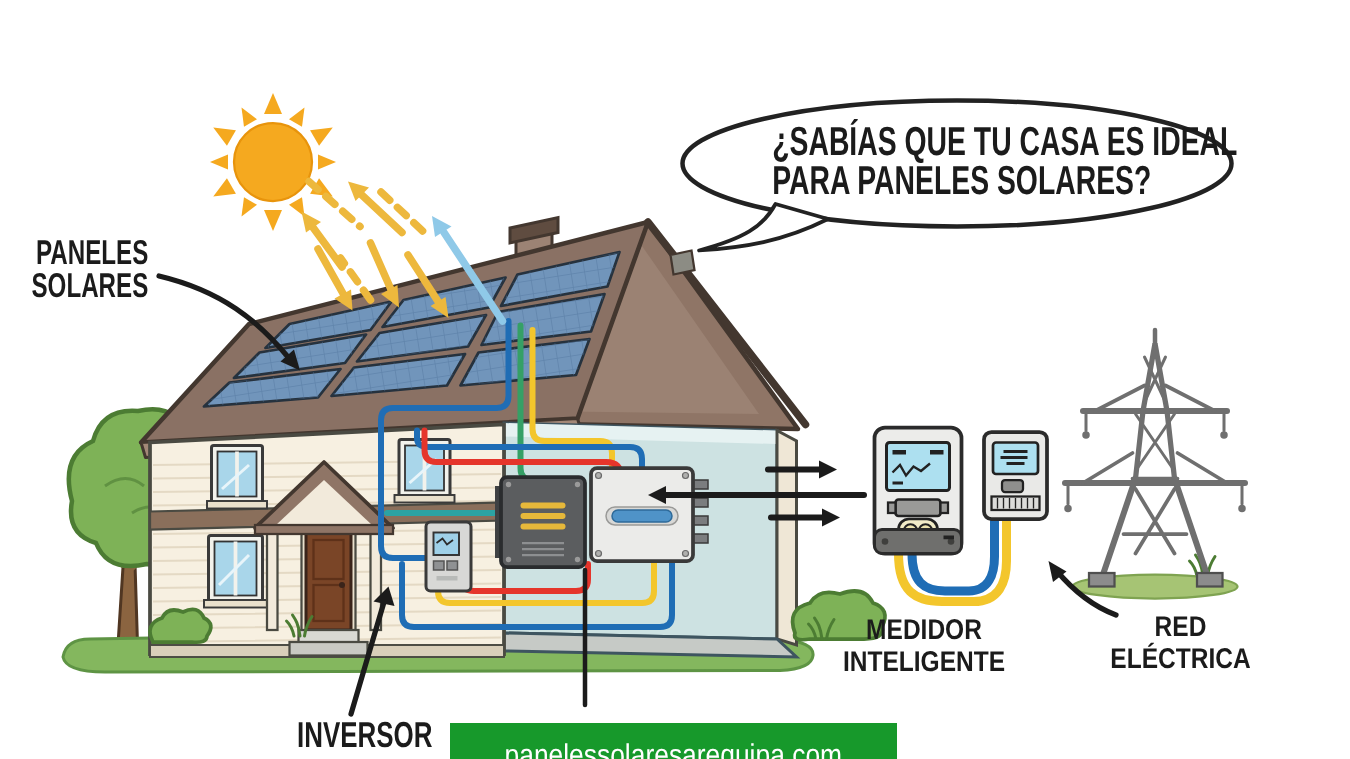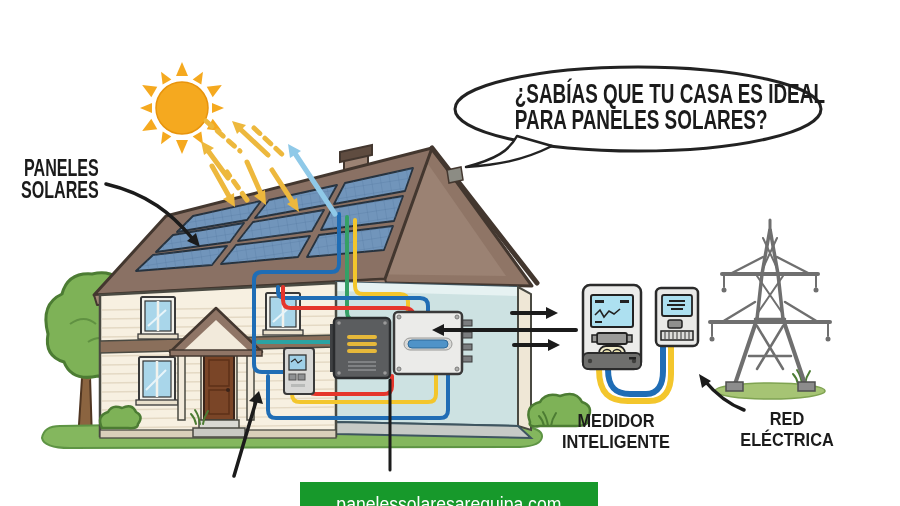--- a/index.html
+++ b/index.html
@@ -317,20 +317,25 @@
   </div>
 </div>
 
 <div class="lbl left" style="left:21px;top:133px;">
   <div class="cond t-paneles">
     <span class="ln">PANELES</span>
     <span class="ln">SOLARES</span>
   </div>
 </div>
 
+<div class="lbl left" style="left:198px;top:455px;">
+  <div class="cond t-inversor">
+    <span class="ln">INVERSOR</span>
+  </div>
+</div>
 
 <div class="lbl" style="left:722px;top:384px;width:130px;">
   <div class="cond t-red">
     <span class="ln">RED</span>
     <span class="ln">ELÉCTRICA</span>
   </div>
 </div>
 
 <div class="lbl" style="left:540px;top:386px;width:152px;">
   <div class="cond t-medidor">

